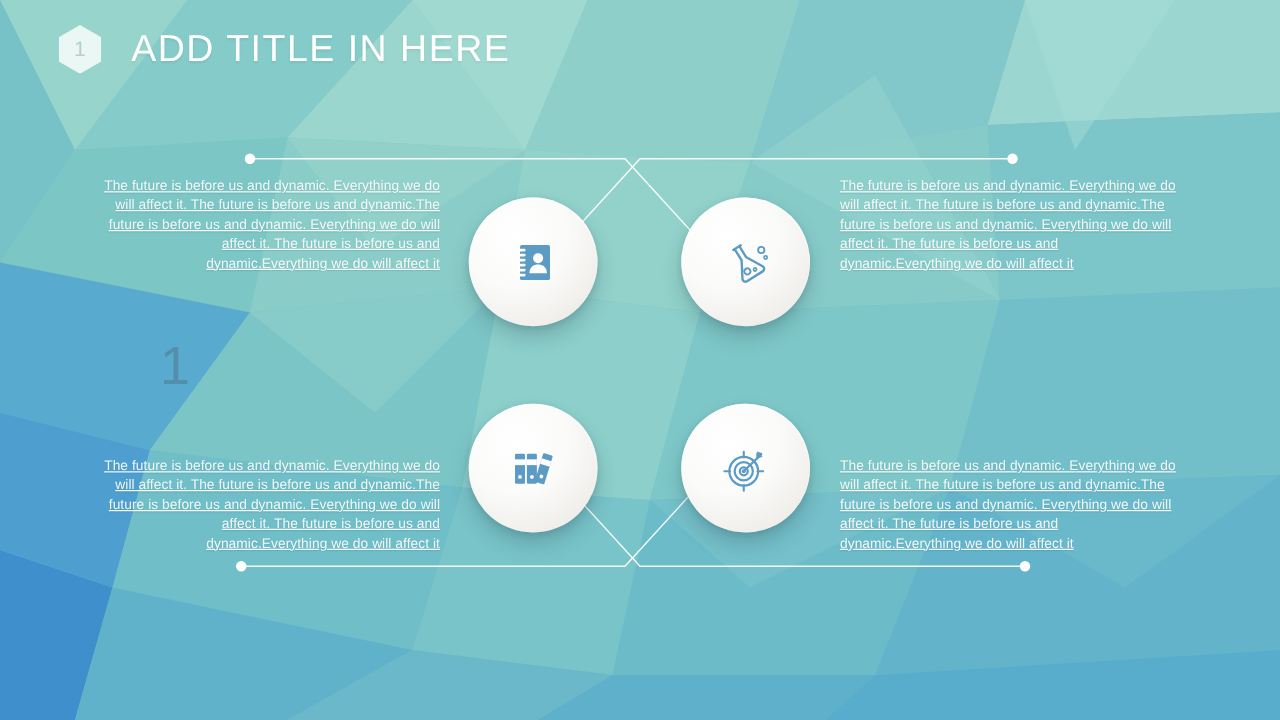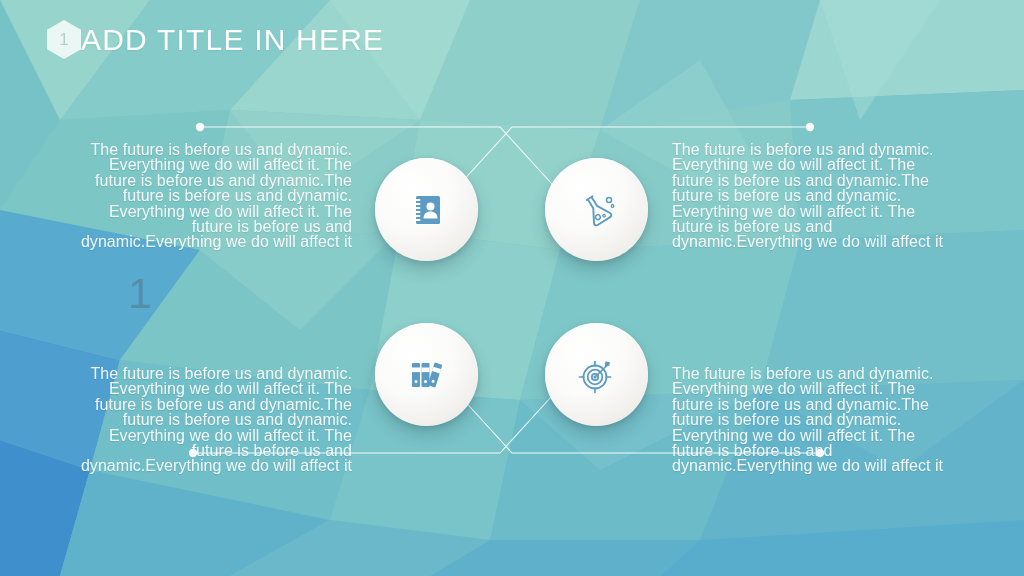--- a/index.html
+++ b/index.html
@@ -17,21 +17,21 @@
     display:flex;align-items:center;justify-content:center;
     background:rgba(255,255,255,.80);
     clip-path:polygon(50% 0%,100% 25%,100% 75%,50% 100%,0% 75%,0% 25%);
     box-shadow:0 1px 3px rgba(0,0,0,.10);
   }
   .hex-num{
     font-size:17px;color:#b7cfc9;font-weight:400;letter-spacing:0;
     line-height:1;margin-top:-1px;
   }
   .title{
-    color:#ffffff;font-size:30px;letter-spacing:1.2px;
+    margin-left:24px;color:#ffffff;font-size:30px;letter-spacing:1.2px;
     font-weight:400;white-space:nowrap;
     text-shadow:0 1px 2px rgba(0,0,0,.06);
   }
 
   
   .watermark{
     position:absolute;left:128px;top:272px;font-size:43px;color:rgba(70,80,85,.30);
     font-weight:300;line-height:1;user-select:none;
   }
 
@@ -48,22 +48,23 @@
   }
   .c1{left:375px;top:158px;}
   .c2{left:545px;top:158px;}
   .c3{left:375px;top:323px;}
   .c4{left:545px;top:323px;}
   .icon-svg{display:block;}
 
   
   .para{
     position:absolute;width:272px;color:rgba(255,255,255,.93);
-    font-size:16px;line-height:15.4px;letter-spacing:.05px;
+    font-size:11px;line-height:15.4px;letter-spacing:.05px;
     text-shadow:0 1px 1px rgba(40,90,100,.16);
+    text-decoration:underline;
   }
   .p-tl{left:80px;top:142px;text-align:right;}
   .p-tr{left:672px;top:142px;text-align:left;}
   .p-bl{left:80px;top:366px;text-align:right;}
   .p-br{left:672px;top:366px;text-align:left;}
 </style>
 </head>
 <body>
 
 <div id="slide">

